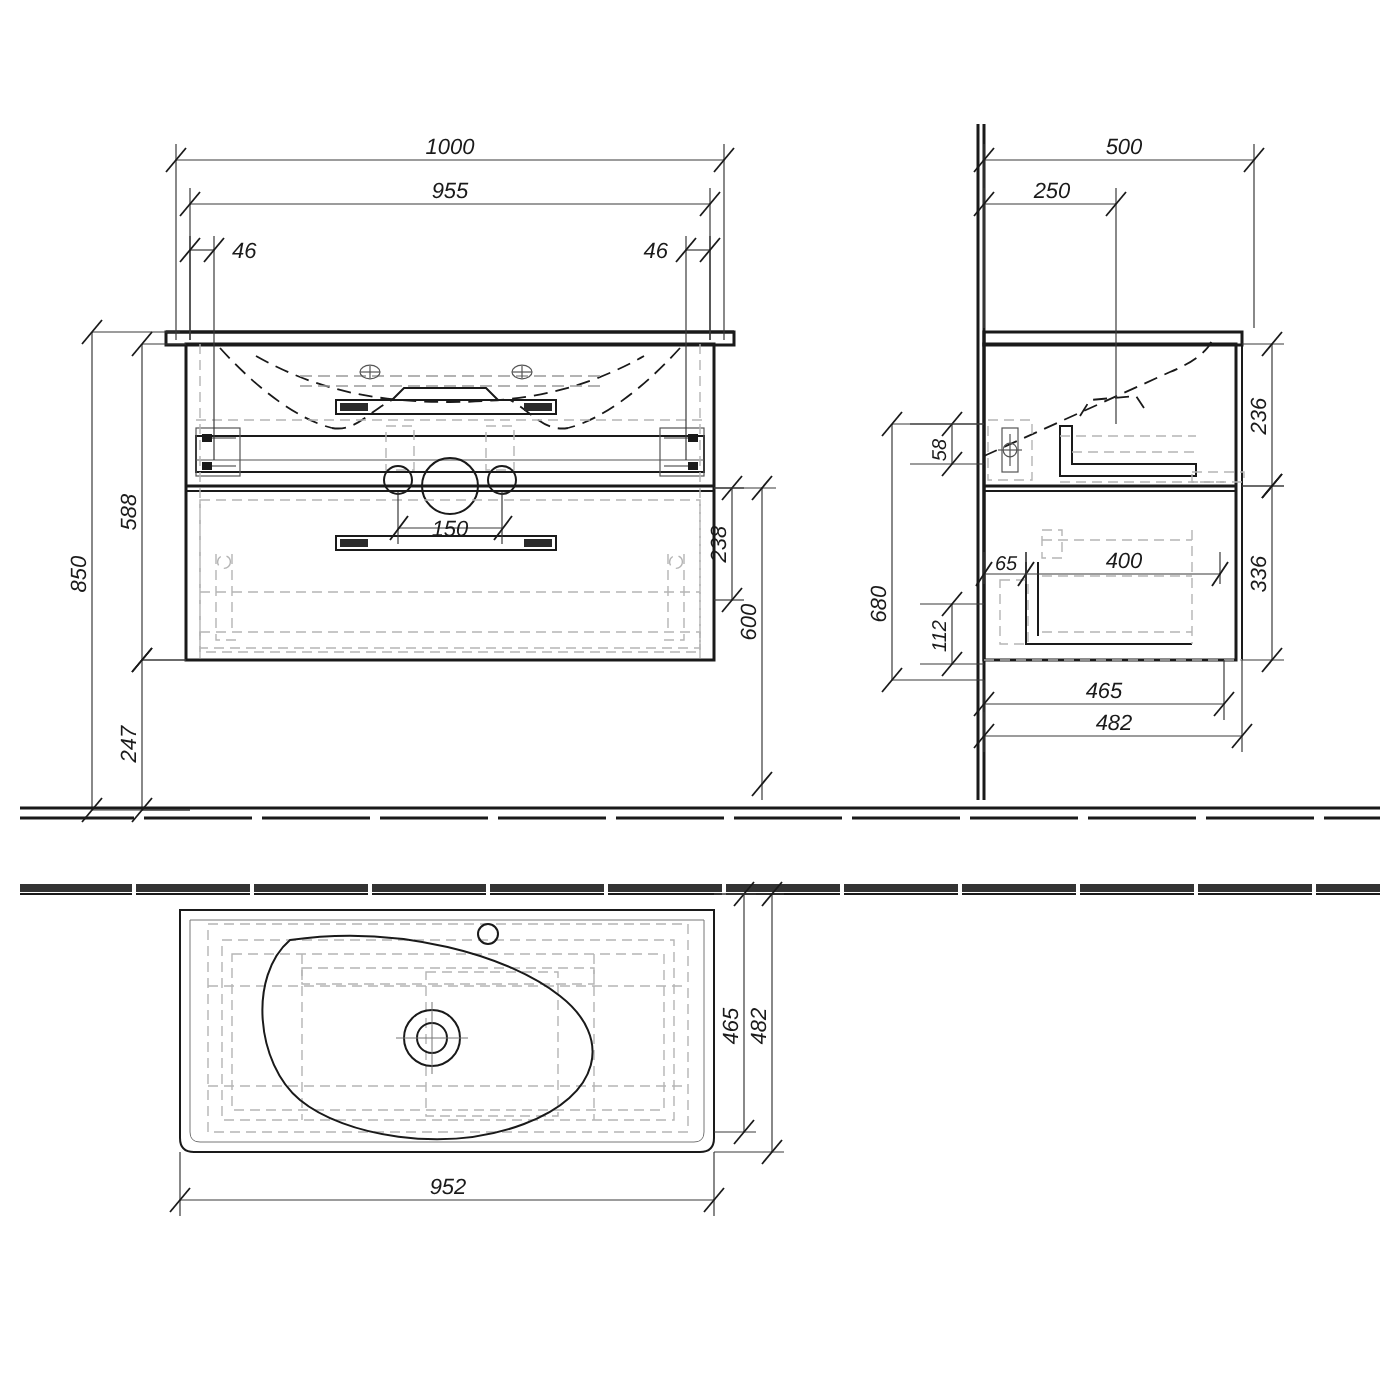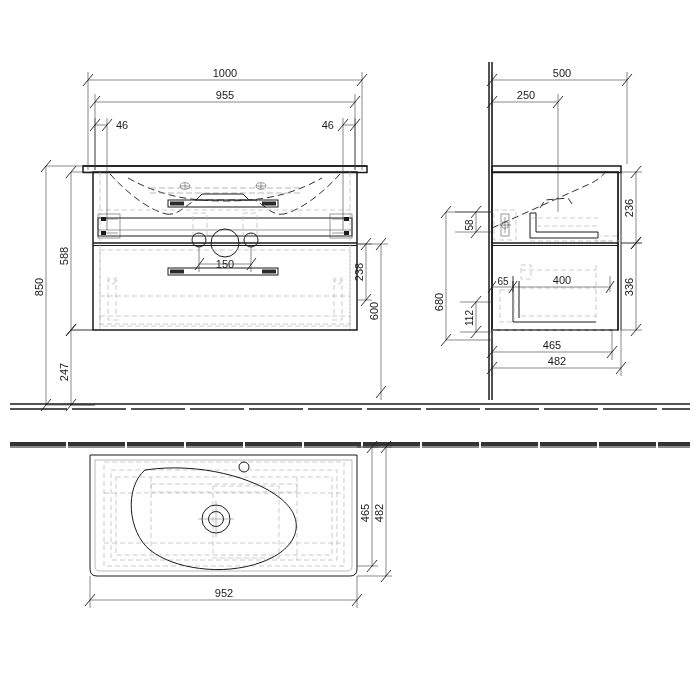--- a/index.html
+++ b/index.html
@@ -1,18 +1,18 @@
 <!DOCTYPE html>
 <html><head>
 <meta charset="utf-8">
 <style>
   html,body{margin:0;padding:0;background:#ffffff;}
   body{width:700px;height:700px;overflow:hidden;
        font-family:"Liberation Sans","DejaVu Sans",sans-serif;}
-  #sheet{position:relative;width:700px;height:495px;background:#0369a1;}
+  #sheet{position:relative;width:700px;height:495px;background:#0369a1;font-style:italic;}
   svg{display:block;}
   .dimtxt{font-family:"Liberation Sans","DejaVu Sans",sans-serif;font-size:11px;fill:#1a1a1a;}
   .dimtxt.small{font-size:10px;}
 </style>
 </head>
 <body>
 
 <div id="sheet">
 <svg width="700" height="700" viewBox="0 0 700 700">
 

